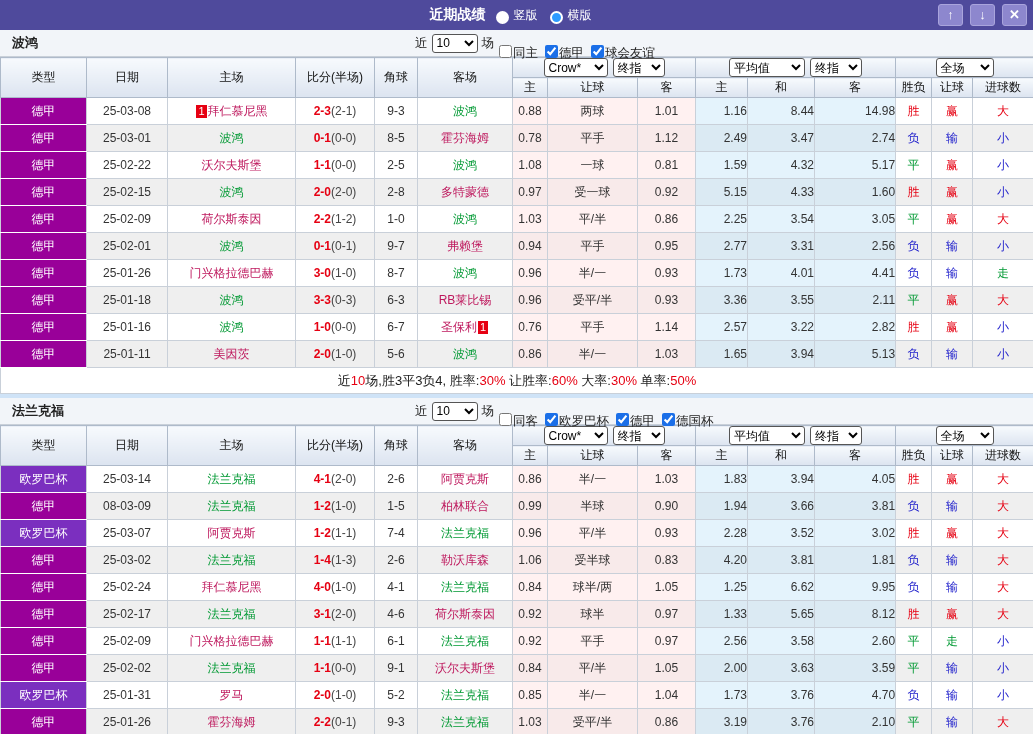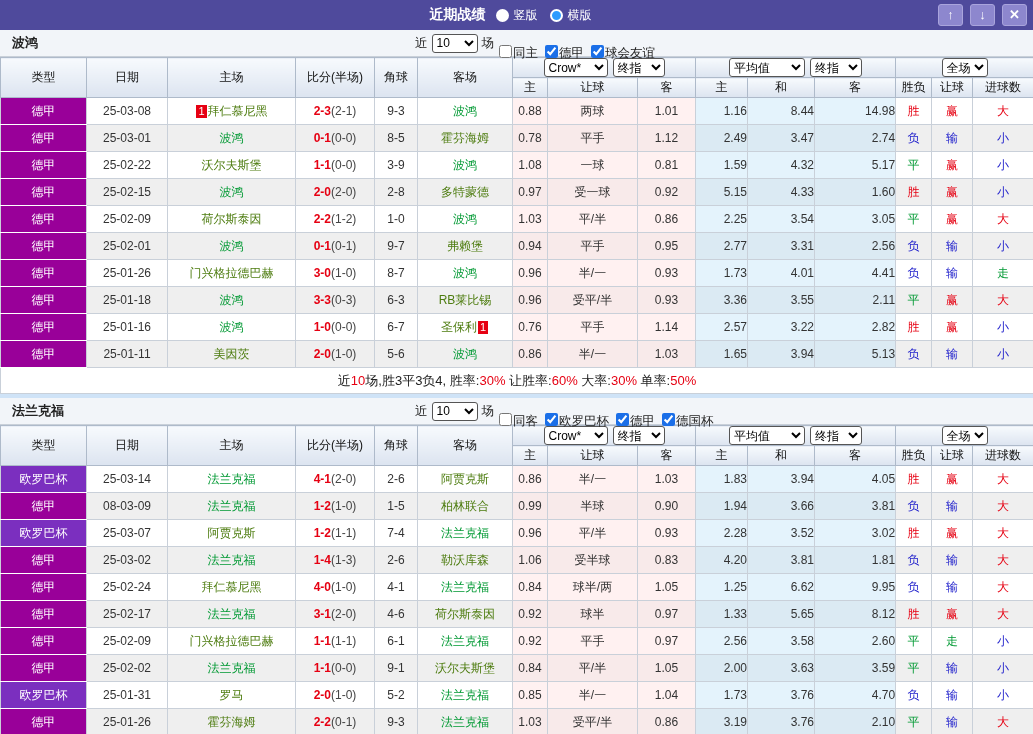--- a/index.html
+++ b/index.html
@@ -2,21 +2,21 @@
 <html><head>
 <meta charset="utf-8">
 <style>
   html,body{margin:0;padding:0;}
   body{font-family:"Liberation Sans","DejaVu Sans",sans-serif;background:#CFE3F7;}
   .window{width:1033px;height:734px;overflow:hidden;background:#CFE3F7;position:relative;}
 
   
   .titlebar{height:30px;background:#4F4A9C;display:flex;align-items:center;justify-content:center;position:relative;}
   .tb-title{color:#fff;font-weight:bold;font-size:14px;margin-right:10px;}
-  .tb-radio-group{display:flex;align-items:center;}
+  .tb-radio-group{display:flex;align-items:flex-end;}
   .radio{display:inline-block;border-radius:50%;vertical-align:middle;}
   .radio-off{width:13px;height:13px;background:#fff;}
   .radio-on{width:9px;height:9px;background:#2E9BFF;border:2px solid #fff;}
   .tb-radio-label{color:#fff;font-size:12px;margin:0 12px 0 5px;}
   .tb-buttons{position:absolute;right:6px;top:4px;display:flex;gap:7px;}
   .tb-btn{width:25px;height:22px;background:#8D87CE;border:1px solid #A9A4DC;border-radius:3px;color:#fff;
           font-weight:bold;font-size:13px;line-height:20px;text-align:center;cursor:pointer;padding:0;}
 
   
   .section{background:#fff;}
@@ -25,33 +25,33 @@
   .team-name{font-weight:bold;font-size:13px;color:#222;margin-left:12px;}
   .filters{position:absolute;left:415px;top:0;height:100%;display:flex;align-items:center;font-size:12.5px;color:#222;}
   .filters select{margin:0 4px;}
   .cb-label{display:flex;margin-right:2px;margin-top:21px;}
   .cb-label input{margin:0 1px 0 5px;accent-color:#1B6FE8;width:13px;height:13px;}
   select{font-size:12px;height:19px;border:1px solid #555;border-radius:3px;background:#fff;font-family:inherit;}
   .sel-games{width:46px;}
   .sel-company{width:64px;margin-right:5px;}
   .sel-stage{width:52px;}
   .sel-avg{width:76px;margin-right:5px;}
-  .sel-scope{width:46px;}
+  .sel-scope{width:58px;}
 
   
   table{border-collapse:collapse;table-layout:fixed;width:1033px;font-size:12px;color:#333;}
   th,td{border:1px solid #C9D0D9;text-align:center;padding:0;overflow:hidden;white-space:nowrap;}
   thead th{background:linear-gradient(#F7FAFD,#DCE4F0);border-color:#AEBACA;font-weight:normal;height:19px;color:#111;}
   tbody td{height:26px;}
   tbody tr:nth-child(even){background:#EFEFEF;}
   td.league{color:#fff;border-top:1px solid #fff;border-bottom:1px solid #fff;}
   .lg-dejia{background:#990099;}
   .lg-europa{background:#7B2FBF;}
   .team-hl{color:#009933;}
-  .team-n{color:#4d7c0f;}
+  .team-n{color:#be185d;}
   .rank-badge{display:inline-block;background:#E60012;color:#fff;font-size:11px;line-height:13px;padding:0 2px;margin:0 1px;}
   td.score .ft{color:#E60012;font-weight:bold;}
   td.score .ht{color:#444;}
   td.crow{background:rgba(255,230,230,0.55);}
   td.avg{background:rgba(196,228,248,0.45);text-align:right;}
   .c-r{color:#E60012;}
   .c-b{color:#2222CC;}
   .c-g{color:#009933;}
   .c-k{color:#222;}
   tr.summary td{background:#fff;font-size:13px;height:25px;}
@@ -189,21 +189,21 @@
             <td class="avg">2.74</td>
             <td class="res c-b">负</td>
             <td class="res c-b">输</td>
             <td class="res c-b">小</td>
           </tr>
           <tr>
             <td class="league lg-dejia">德甲</td>
             <td class="date">25-02-22</td>
             <td><span class="team-n">沃尔夫斯堡</span></td>
             <td class="score"><span class="ft">1-1</span><span class="ht">(0-0)</span></td>
-            <td>3-9</td>
+            <td>2-5</td>
             <td><span class="team-hl">波鸿</span></td>
             <td class="crow">1.08</td>
             <td class="crow">一球</td>
             <td class="crow">0.81</td>
             <td class="avg">1.59</td>
             <td class="avg">4.32</td>
             <td class="avg">5.17</td>
             <td class="res c-g">平</td>
             <td class="res c-r">赢</td>
             <td class="res c-b">小</td>

